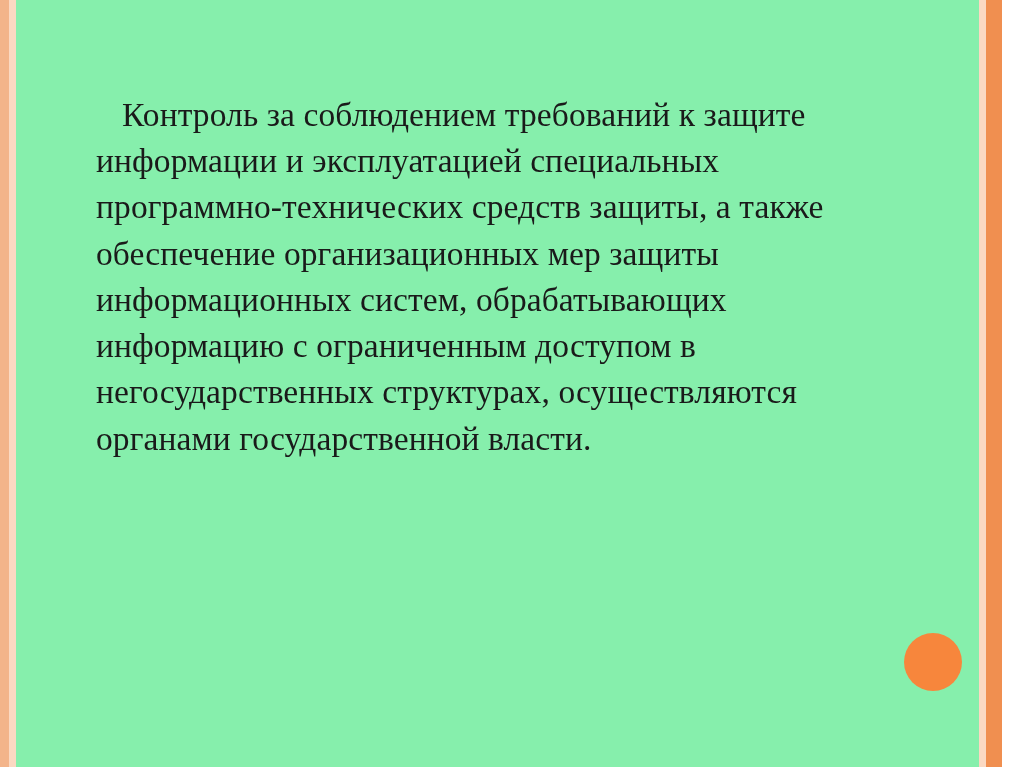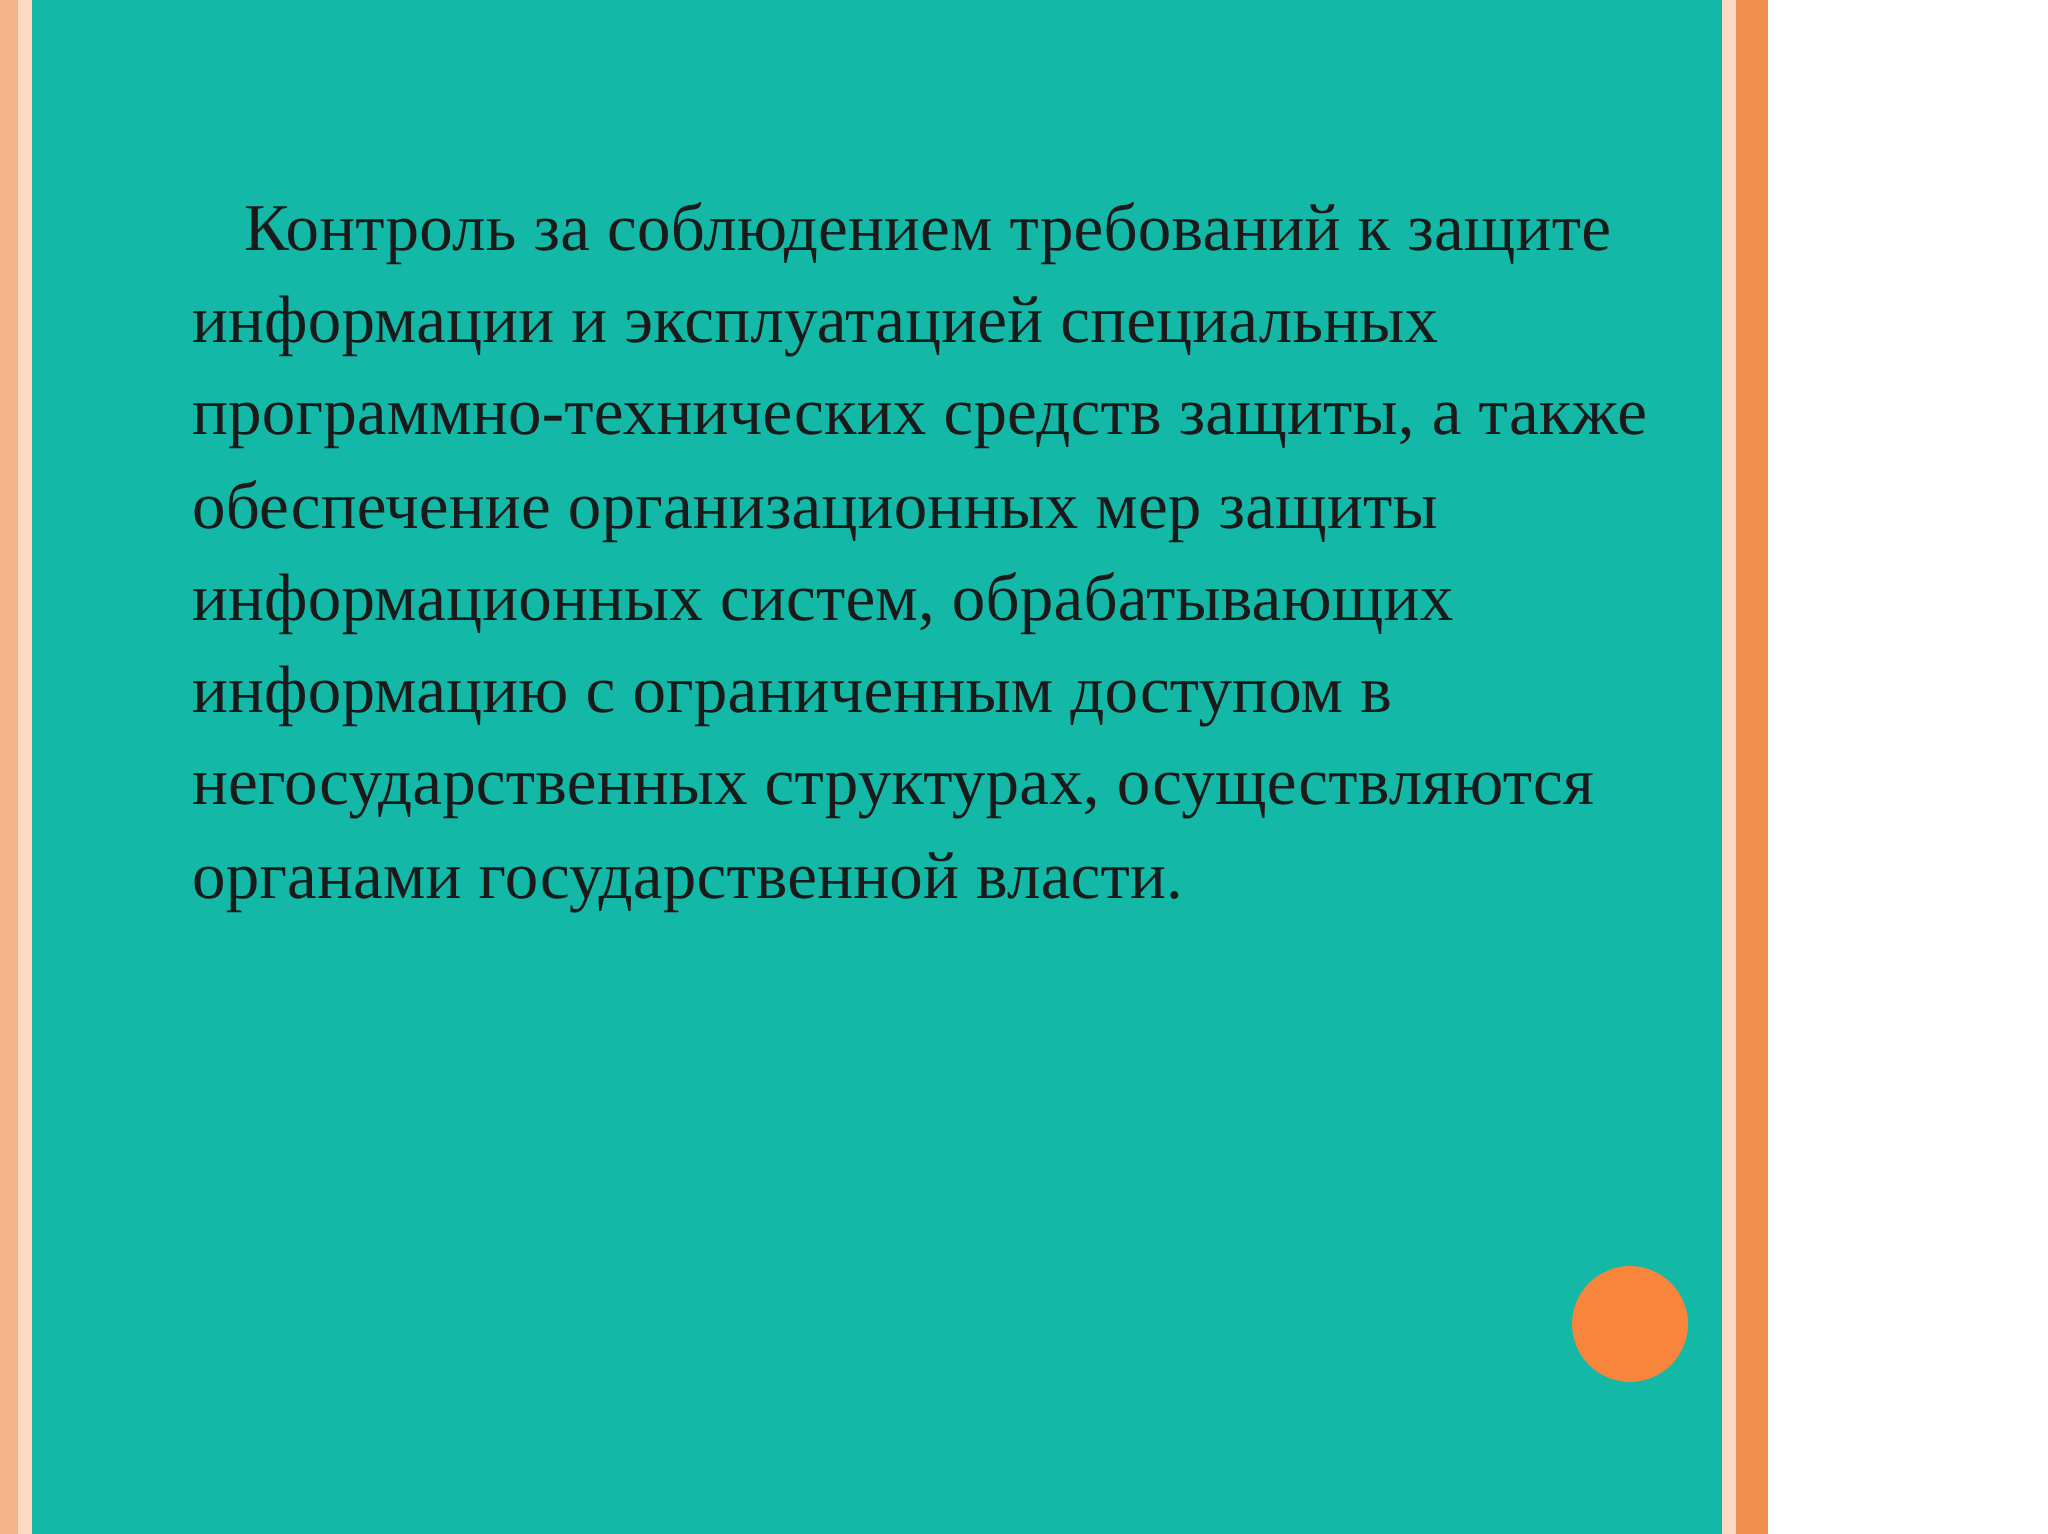--- a/index.html
+++ b/index.html
@@ -9,23 +9,23 @@
   }
   body {
     width: 1024px;
     height: 767px;
     overflow: hidden;
     font-family: "Liberation Serif", serif;
   }
 
   .slide {
     position: relative;
-    width: 884px;
+    width: 1002px;
     height: 767px;
-    background: #14b8a6;
+    background: #86efac;
     box-sizing: border-box;
   }
 
   
   .left-stripe-outer {
     position: absolute;
     left: 0;
     top: 0;
     width: 9px;
     height: 767px;

